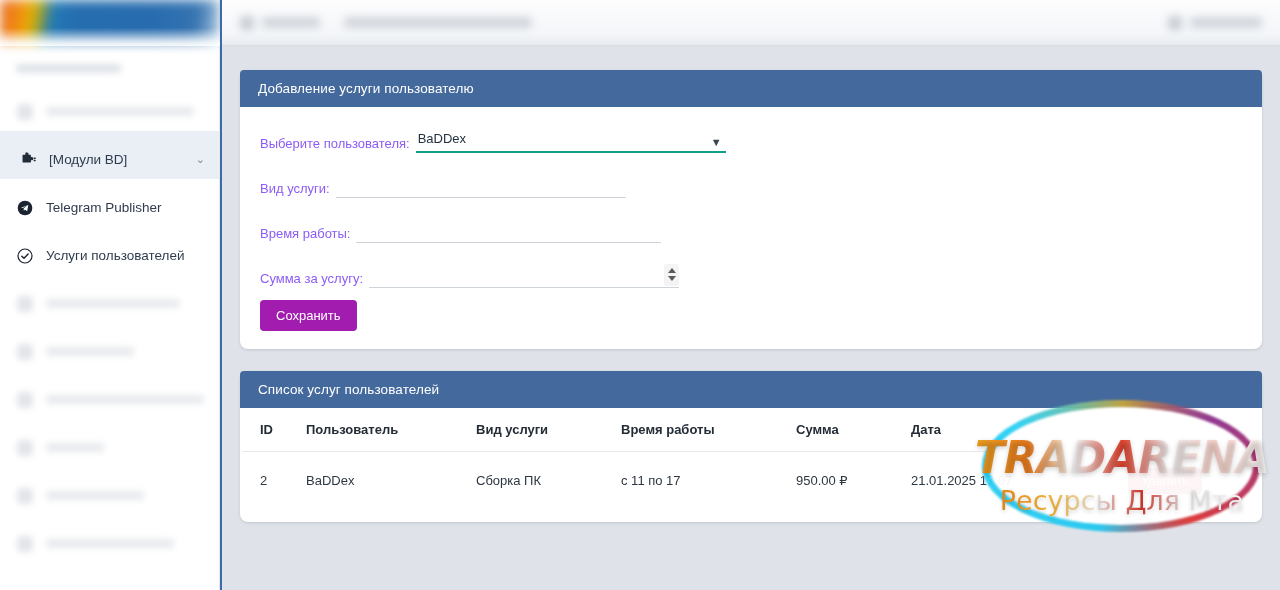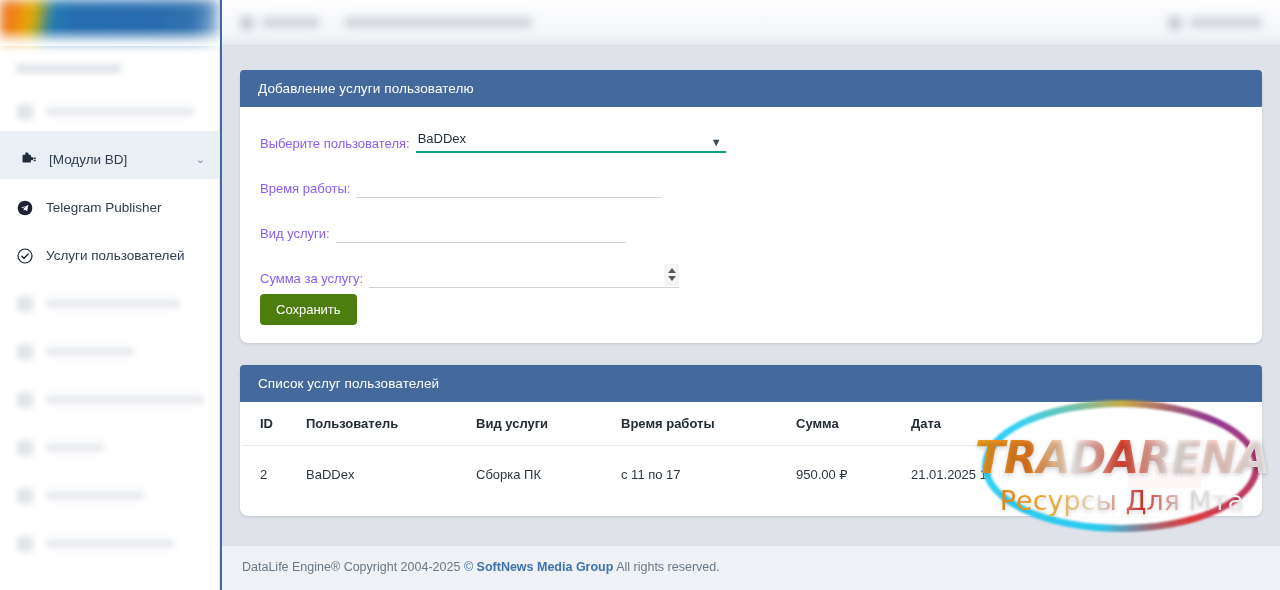--- a/index.html
+++ b/index.html
@@ -134,26 +134,26 @@
     background:#f4f4f4; border-radius:2px;
   }
   .spin i {
     width:0;height:0;border-left:4px solid transparent;border-right:4px solid transparent;
   }
   .spin .up { border-bottom: 5px solid #5a5a5a; }
   .spin .dn { border-top: 5px solid #5a5a5a; }
 
   .btn-save {
     display:inline-block;
-    background:#4d7c0f; color:#fff;
+    background:#a21caf; color:#fff;
     border:none; border-radius:4px;
     padding: 8px 16px;
     font-size: 13px; font-family: inherit;
     cursor:pointer;
-    margin-top: 2px;
+    margin-top: 8px;
   }
 
   
   table { width:100%; border-collapse: collapse; }
   thead th {
     text-align:left; font-size: 13px; color:#242c36;
     font-weight: bold; padding: 10px 8px 14px 8px;
     border-bottom: 1px solid #e6e9ed;
   }
   tbody td {
@@ -345,30 +345,30 @@
 
           <div class="frow">
             <span class="flabel">Выберите пользователя:</span>
             <span class="fctl sel-wrap">
               <input class="underline" readonly="" value="BaDDex" style="">
               <span class="sel-arrow">▼</span>
             </span>
           </div>
 
           <div class="frow">
+            <span class="flabel">Вид услуги:</span>
+            <span class="fctl">
+              <input class="underline w-in1" placeholder="" style="">
+            </span>
+          </div>
+
+          <div class="frow">
             <span class="flabel">Время работы:</span>
             <span class="fctl">
               <input class="underline w-in2" placeholder="" style="">
-            </span>
-          </div>
-
-          <div class="frow">
-            <span class="flabel">Вид услуги:</span>
-            <span class="fctl">
-              <input class="underline w-in1" placeholder="" style="">
             </span>
           </div>
 
           <div class="frow">
             <span class="flabel">Сумма за услугу:</span>
             <span class="fctl num-wrap">
               <input class="underline" type="text" placeholder="" style="">
               <span class="spin">
                 <i class="up"></i>
                 <i class="dn"></i>
@@ -407,24 +407,20 @@
                   <button class="btn-del">Удалить</button>
                 </td>
               </tr>
             </tbody>
           </table>
         </div>
       </div>
 
     </div>
 
-    <footer class="footer">
-      <span>DataLife Engine</span><span>®</span><span> Copyright 2004-2025 </span><span class="lnk">©</span>
-      <b>SoftNews Media Group</b><span> All rights reserved.</span>
-    </footer>
 
     <div class="wm">
       <div class="wm-ring"></div>
       <div class="wm-t1">TRADARENA</div>
       <div class="wm-t2">Ресурсы Для Мта</div>
     </div>
 
   </section>
 </div>
 

